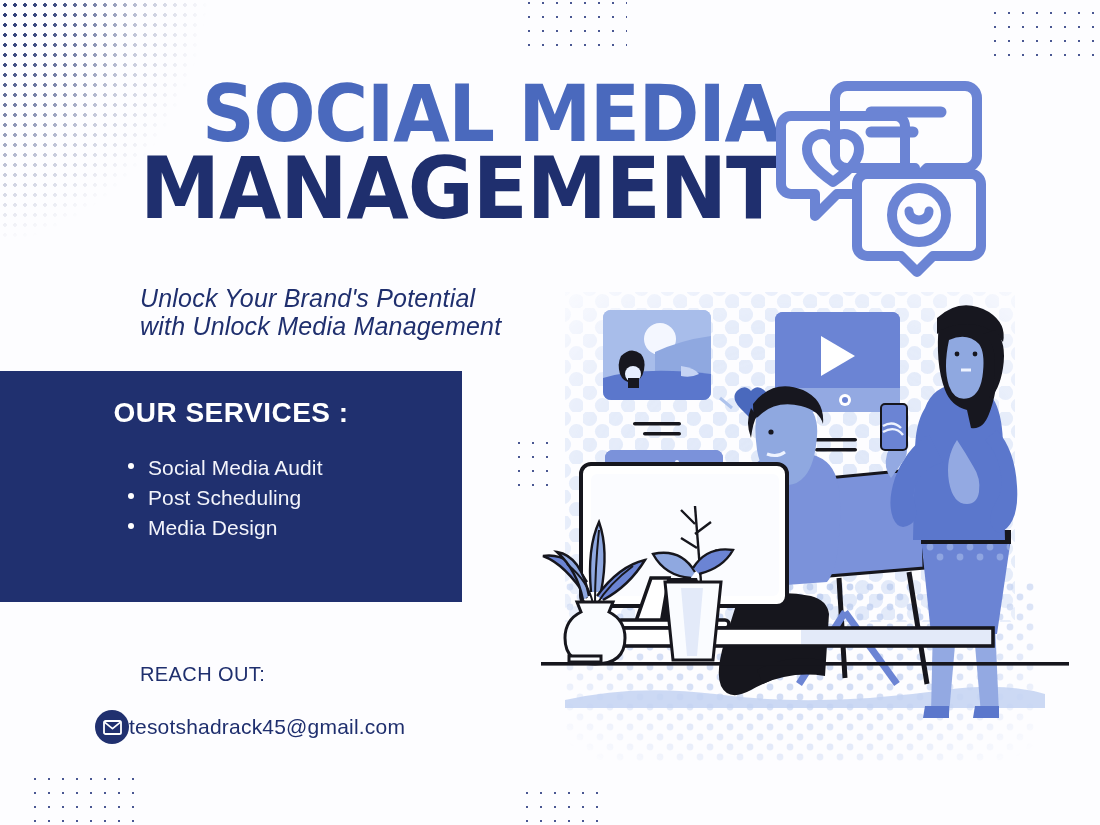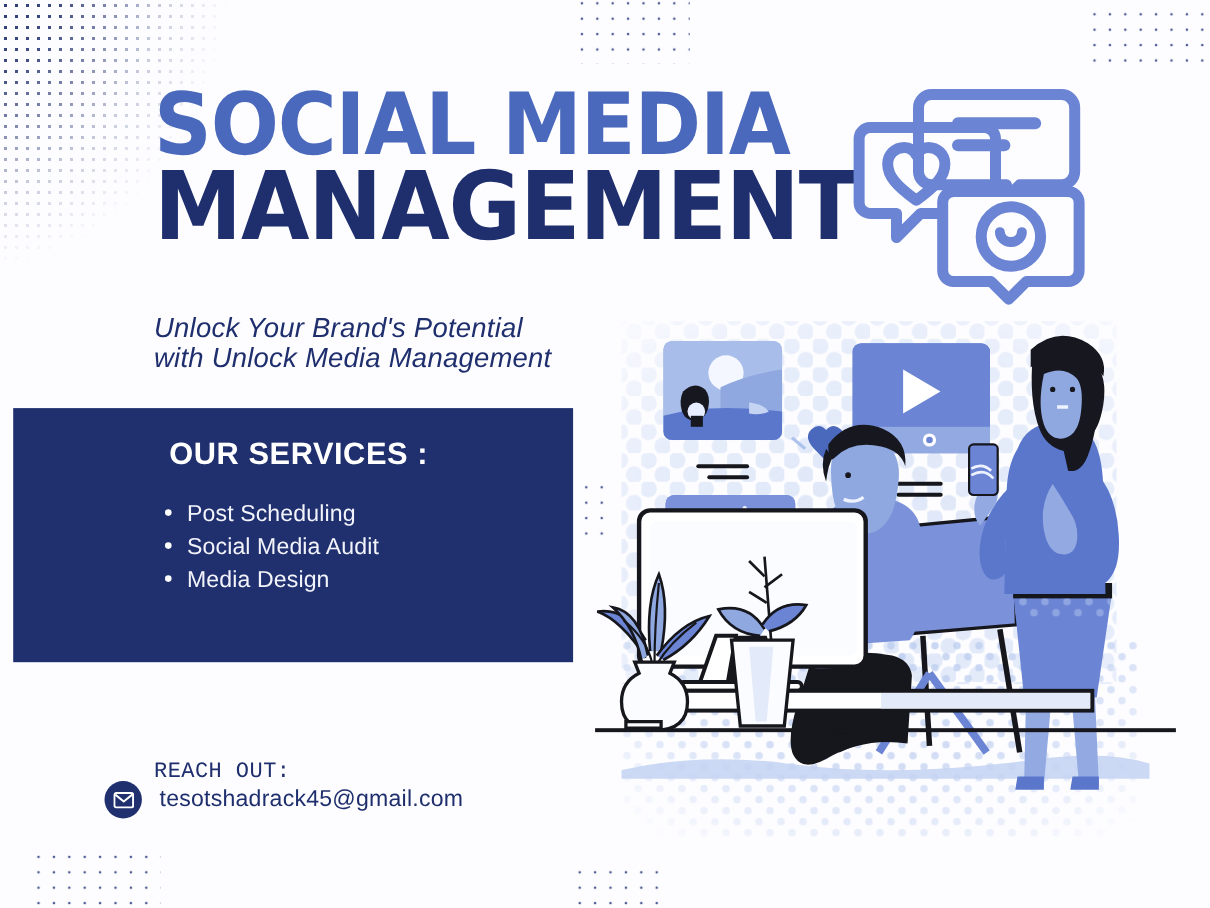--- a/index.html
+++ b/index.html
@@ -32,21 +32,21 @@
     background-size:14px 14px;
     opacity:.85;
   }
   .dg-top1   { left:522px;  top:-4px;  width:105px; height:62px; }
   .dg-top2   { left:988px;  top:6px;   width:112px; height:60px; }
   .dg-mid    { left:512px;  top:436px; width:44px;  height:58px; }
   .dg-bot1   { left:28px;   top:772px; width:118px; height:56px; }
   .dg-bot2   { left:520px;  top:786px; width:86px;  height:40px; }
 
   
-  .headline { position:absolute; left:140px; top:82px; }
+  .headline { position:absolute; left:140px; top:82px;text-align:right; }
   .headline .line {
     font-family:"DejaVu Sans Condensed","Liberation Sans Narrow","Liberation Sans", sans-serif;
     font-weight:bold;
     letter-spacing:-1px;
     line-height:.84;
     white-space:nowrap;
     text-transform:uppercase;
   }
   .headline .l1 { font-size:78px; color:#4a69bd; transform:scaleX(1.04); transform-origin:left center; }
   .headline .l2 { font-size:86px; color:#1f2f6e; transform:scaleX(1.04); transform-origin:left center; margin-top:4px; }
@@ -57,25 +57,24 @@
     color:#1f2f6e;
     letter-spacing:.2px;
     font-style:italic;
   }
 
   
   .bubbles { position:absolute; left:775px; top:78px; width:215px; height:200px; }
 
   
   .services {
-    position:absolute; left:12px; top:371px;
-    width:509px; height:231px;
+    position:absolute; left:0; top:371px;
+    width:462px; height:231px;
     background:#20306f;
     box-sizing:border-box;
-    padding-left:10px;
   }
   .services h2 {
     margin:0; padding:26px 0 0 0;
     text-align:center;
     color:#ffffff;
     font-size:28px;
     font-weight:bold;
     letter-spacing:.5px;
   }
   .services ul {
@@ -93,26 +92,26 @@
   }
   .services li::before {
     content:"";
     position:absolute; left:0; top:10px;
     width:6px; height:6px; border-radius:50%;
     background:#ffffff;
   }
 
   
   .reach-label {
-    position:absolute; left:140px; top:690px;
-    font-size:20px; color:#1f2f6e; letter-spacing:.4px;font-family:Liberation Mono, monospace;
+    position:absolute; left:140px; top:663px;
+    font-size:20px; color:#1f2f6e; letter-spacing:.4px;
   }
   .contact-row {
     position:absolute; left:95px; top:710px;
-    display:flex; align-items:center; gap:16px;justify-content:center;
+    display:flex; align-items:center; justify-content:center;
   }
   .mail-badge {
     width:34px; height:34px; border-radius:50%;
     background:#20306f;
     display:flex; align-items:center; justify-content:center;
     flex:0 0 auto;
   }
   .email-text { font-size:21px; color:#1f2f6e; letter-spacing:.2px; }
 
   
@@ -158,22 +157,22 @@
         <path d="M92 96 h104 a10 10 0 0 1 10 10 v62 a10 10 0 0 1 -10 10 h-38 l-16 16 l-16 -16 h-34 a10 10 0 0 1 -10 -10 v-62 a10 10 0 0 1 10 -10 z"></path>
         <circle cx="144" cy="137" r="27" fill="none"></circle>
         <path d="M134 133 a10 9 0 0 0 20 0" fill="none" stroke-width="9"></path>
       </g>
     </svg>
   </div>
 
   <div class="services">
     <h2>OUR SERVICES :</h2>
     <ul>
+      <li>Social Media Audit</li>
       <li>Post Scheduling</li>
-      <li>Social Media Audit</li>
       <li>Media Design</li>
     </ul>
   </div>
 
   <div class="reach-label">REACH OUT:</div>
   <div class="contact-row">
     <span class="mail-badge">
       <svg width="19" height="15" viewBox="0 0 19 15" fill="none">
         <rect x="1" y="1" width="17" height="13" rx="1.6" stroke="#ffffff" stroke-width="1.8" fill="none"></rect>
         <path d="M1.8 2.4 L9.5 8.6 L17.2 2.4" stroke="#ffffff" stroke-width="1.8" fill="none" stroke-linejoin="round"></path>

